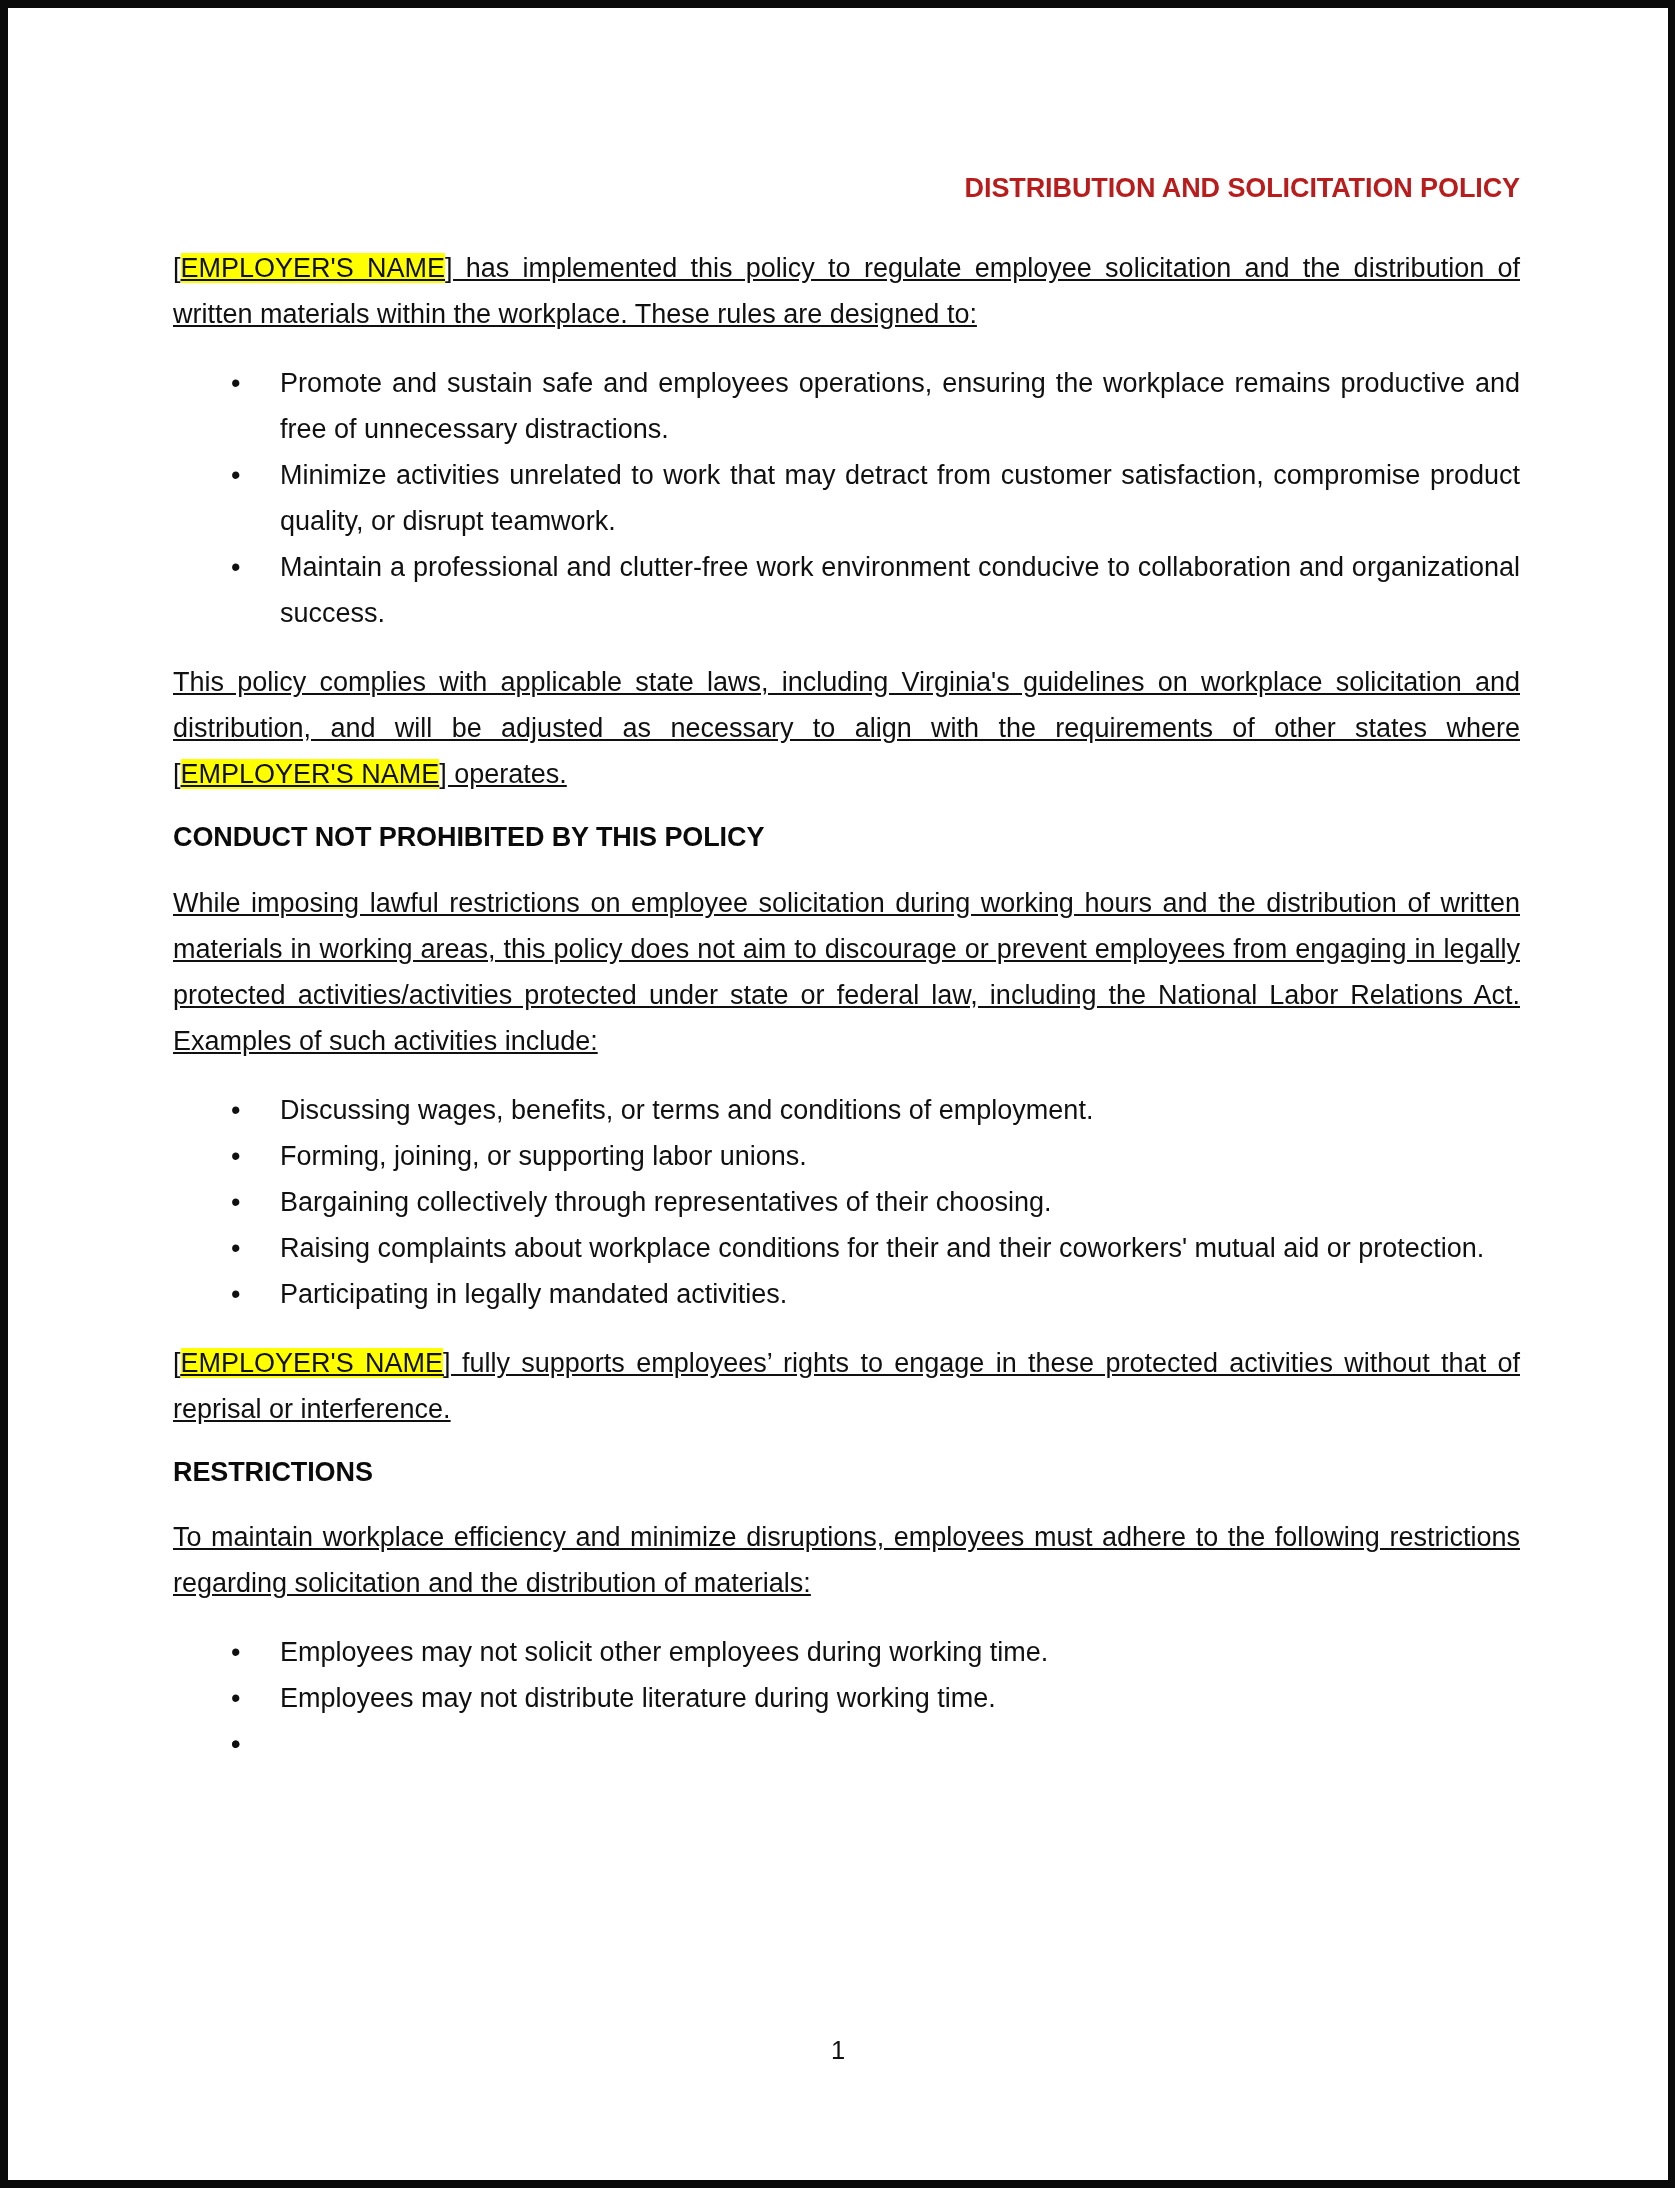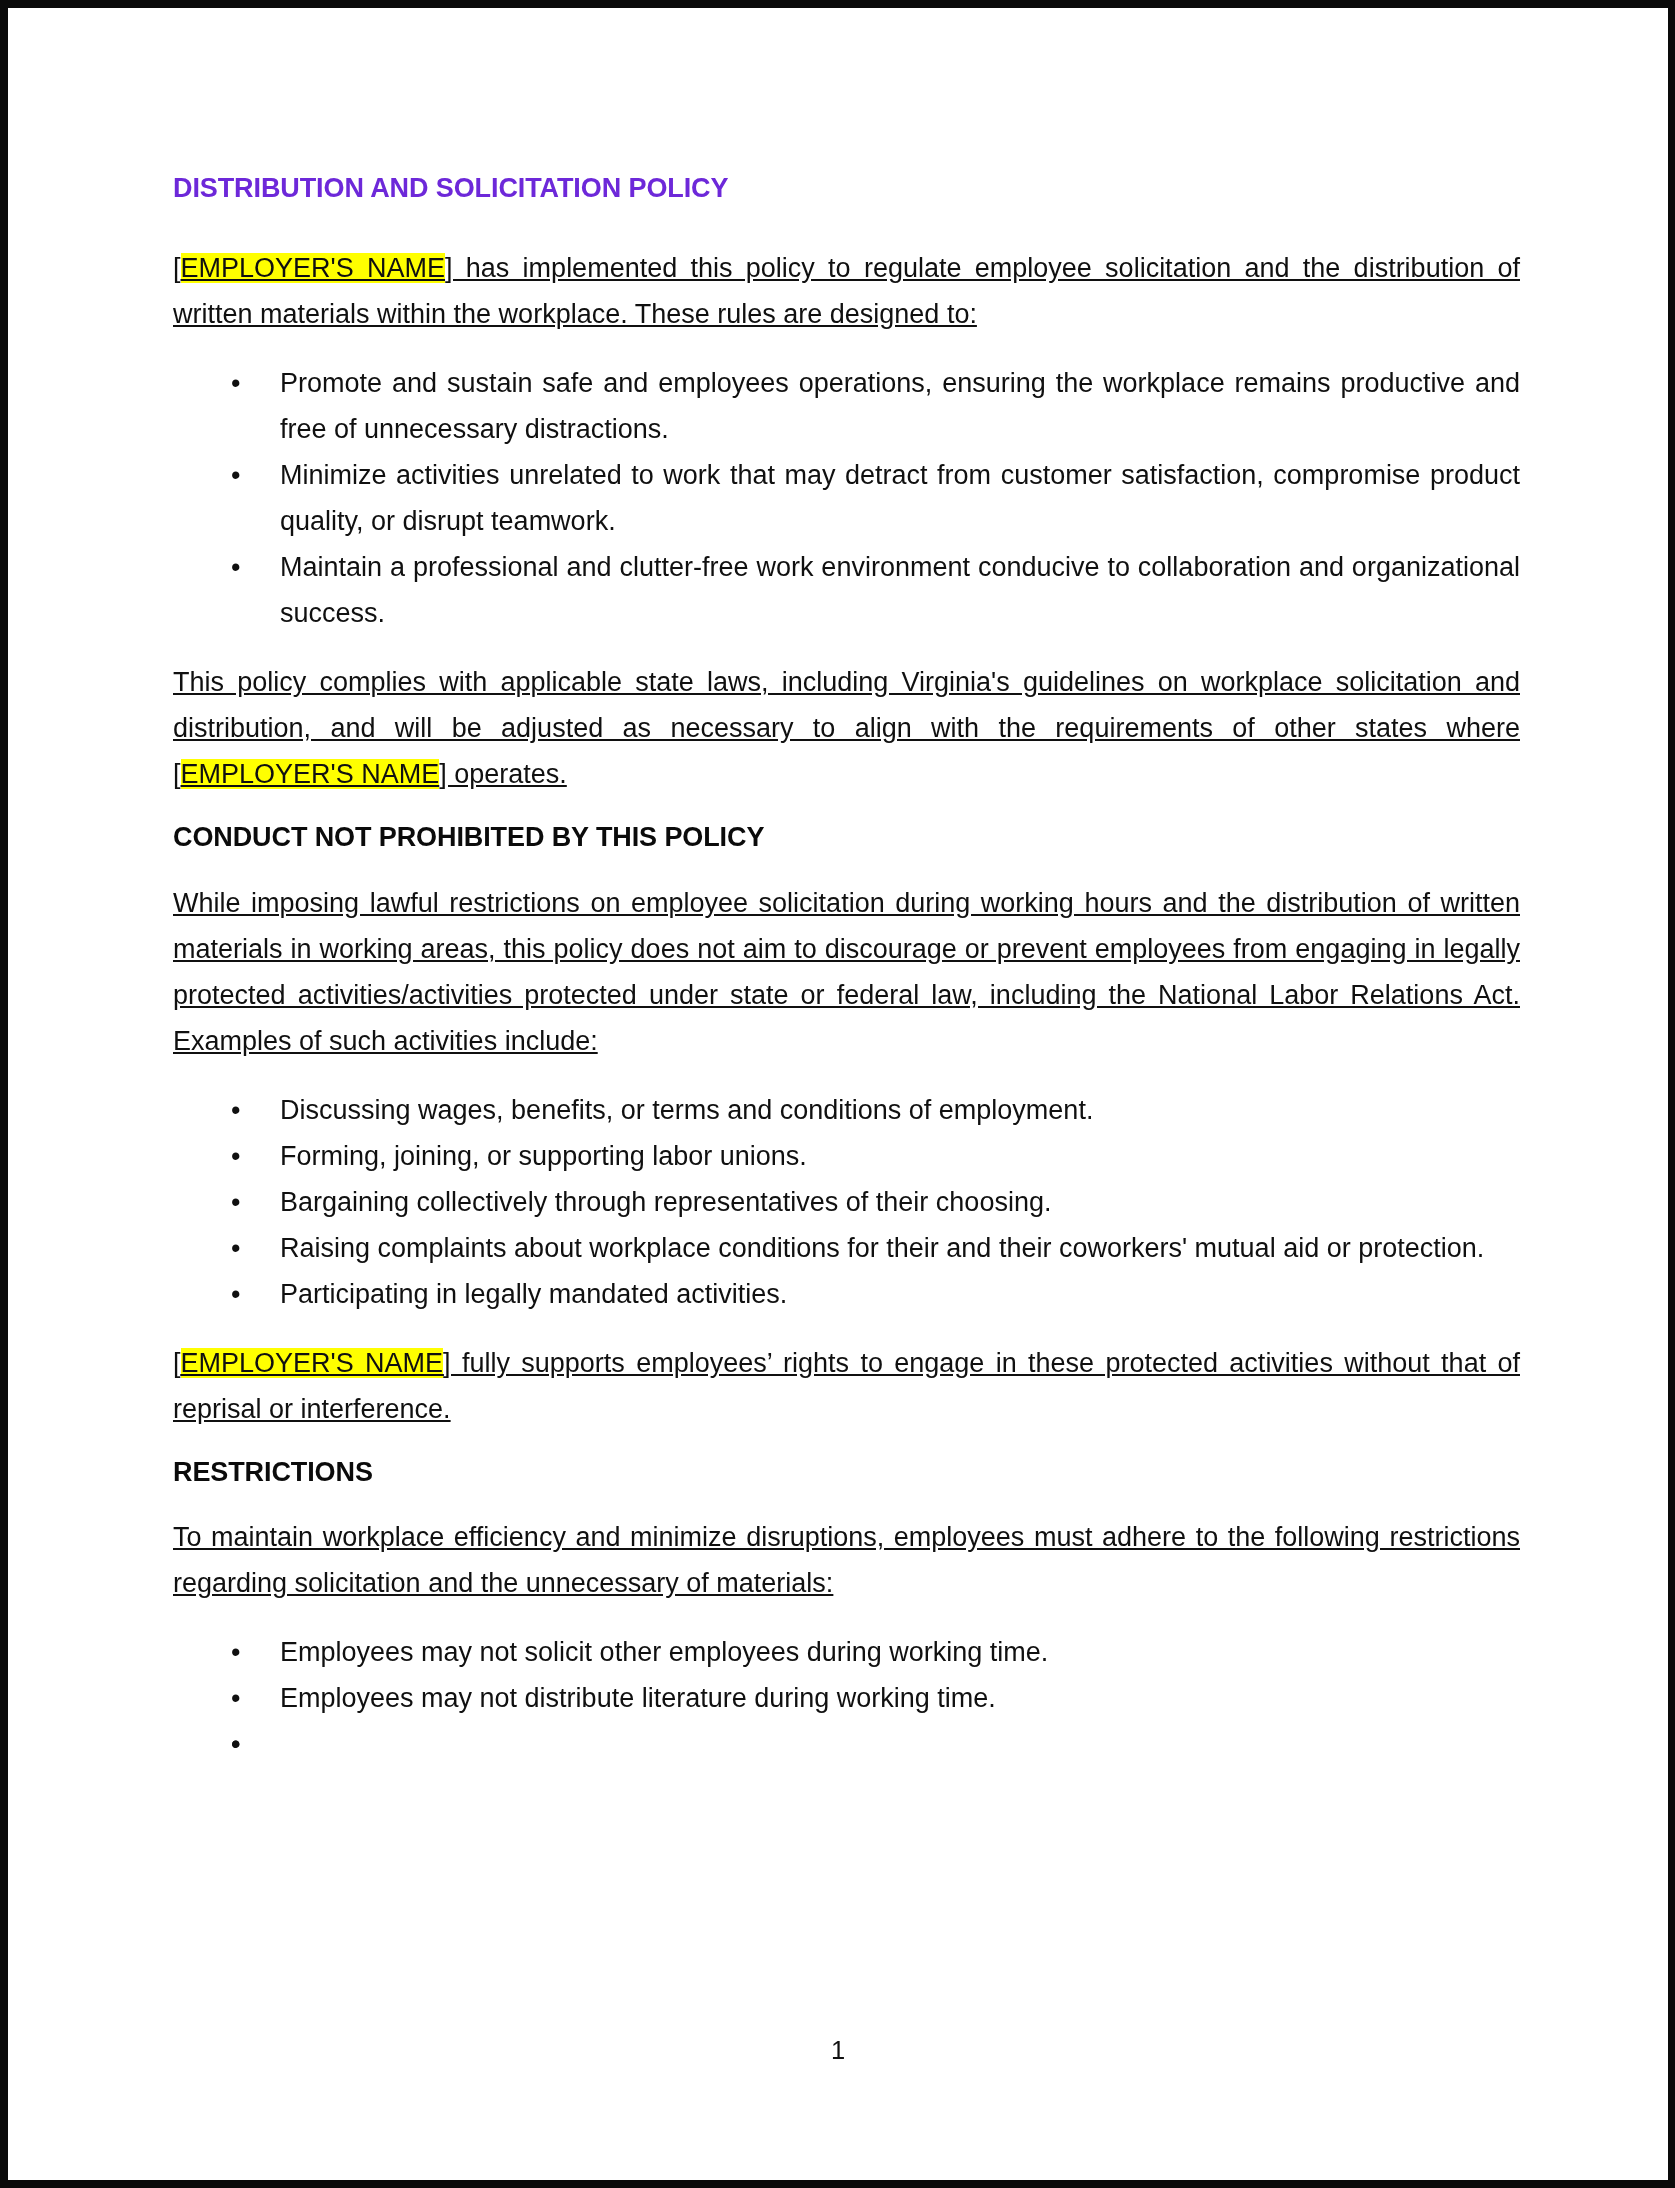--- a/index.html
+++ b/index.html
@@ -33,27 +33,27 @@
     top: 163px;
     width: 1347px;
     font-family: "Liberation Sans", "DejaVu Sans", sans-serif;
     font-size: 27px;
     line-height: 46px;
     color: #101010;
     -webkit-font-smoothing: antialiased;
   }
 
   .doc-title {
-    text-align: left;
+    text-align: right;
     font-weight: bold;
     font-size: 27px;
     line-height: 35px;
     letter-spacing: -0.1px;
     margin: 0 0 39px 0;
-    color: #6d28d9;
+    color: #b91c1c;
   }
 
   h2.section-heading {
     font-size: 27px;
     font-weight: bold;
     line-height: 35px;
     margin: 0 0 24.6px 0;
     letter-spacing: -0.1px;
     color: #0b0b0b;
   }
@@ -142,21 +142,21 @@
         <li class="ragged"><span class="bullet-dot">•</span><span>Forming, joining, or supporting labor unions.</span></li>
         <li class="ragged"><span class="bullet-dot">•</span><span>Bargaining collectively through representatives of their choosing.</span></li>
         <li><span class="bullet-dot">•</span><span>Raising complaints about workplace conditions for their and their coworkers' mutual aid or protection.</span></li>
         <li class="ragged"><span class="bullet-dot">•</span><span>Participating in legally mandated activities.</span></li>
       </ul>
 
       <p class="para"><span>[</span><span class="hl">EMPLOYER'S NAME</span><span>] fully supports employees’ rights to engage in these protected activities without that of reprisal or interference.</span></p>
 
       <h2 class="section-heading">RESTRICTIONS</h2>
 
-      <p class="para">To maintain workplace efficiency and minimize disruptions, employees must adhere to the following restrictions regarding solicitation and the unnecessary of materials:</p>
+      <p class="para">To maintain workplace efficiency and minimize disruptions, employees must adhere to the following restrictions regarding solicitation and the distribution of materials:</p>
 
       <ul class="bullets">
         <li class="ragged"><span class="bullet-dot">•</span><span>Employees may not solicit other employees during working time.</span></li>
         <li class="ragged"><span class="bullet-dot">•</span><span>Employees may not distribute literature during working time.</span></li>
         <li class="ragged"><span class="bullet-dot">•</span></li>
         <li><span class="bullet-dot">•</span></li>
       </ul>
 
     </div>
 

